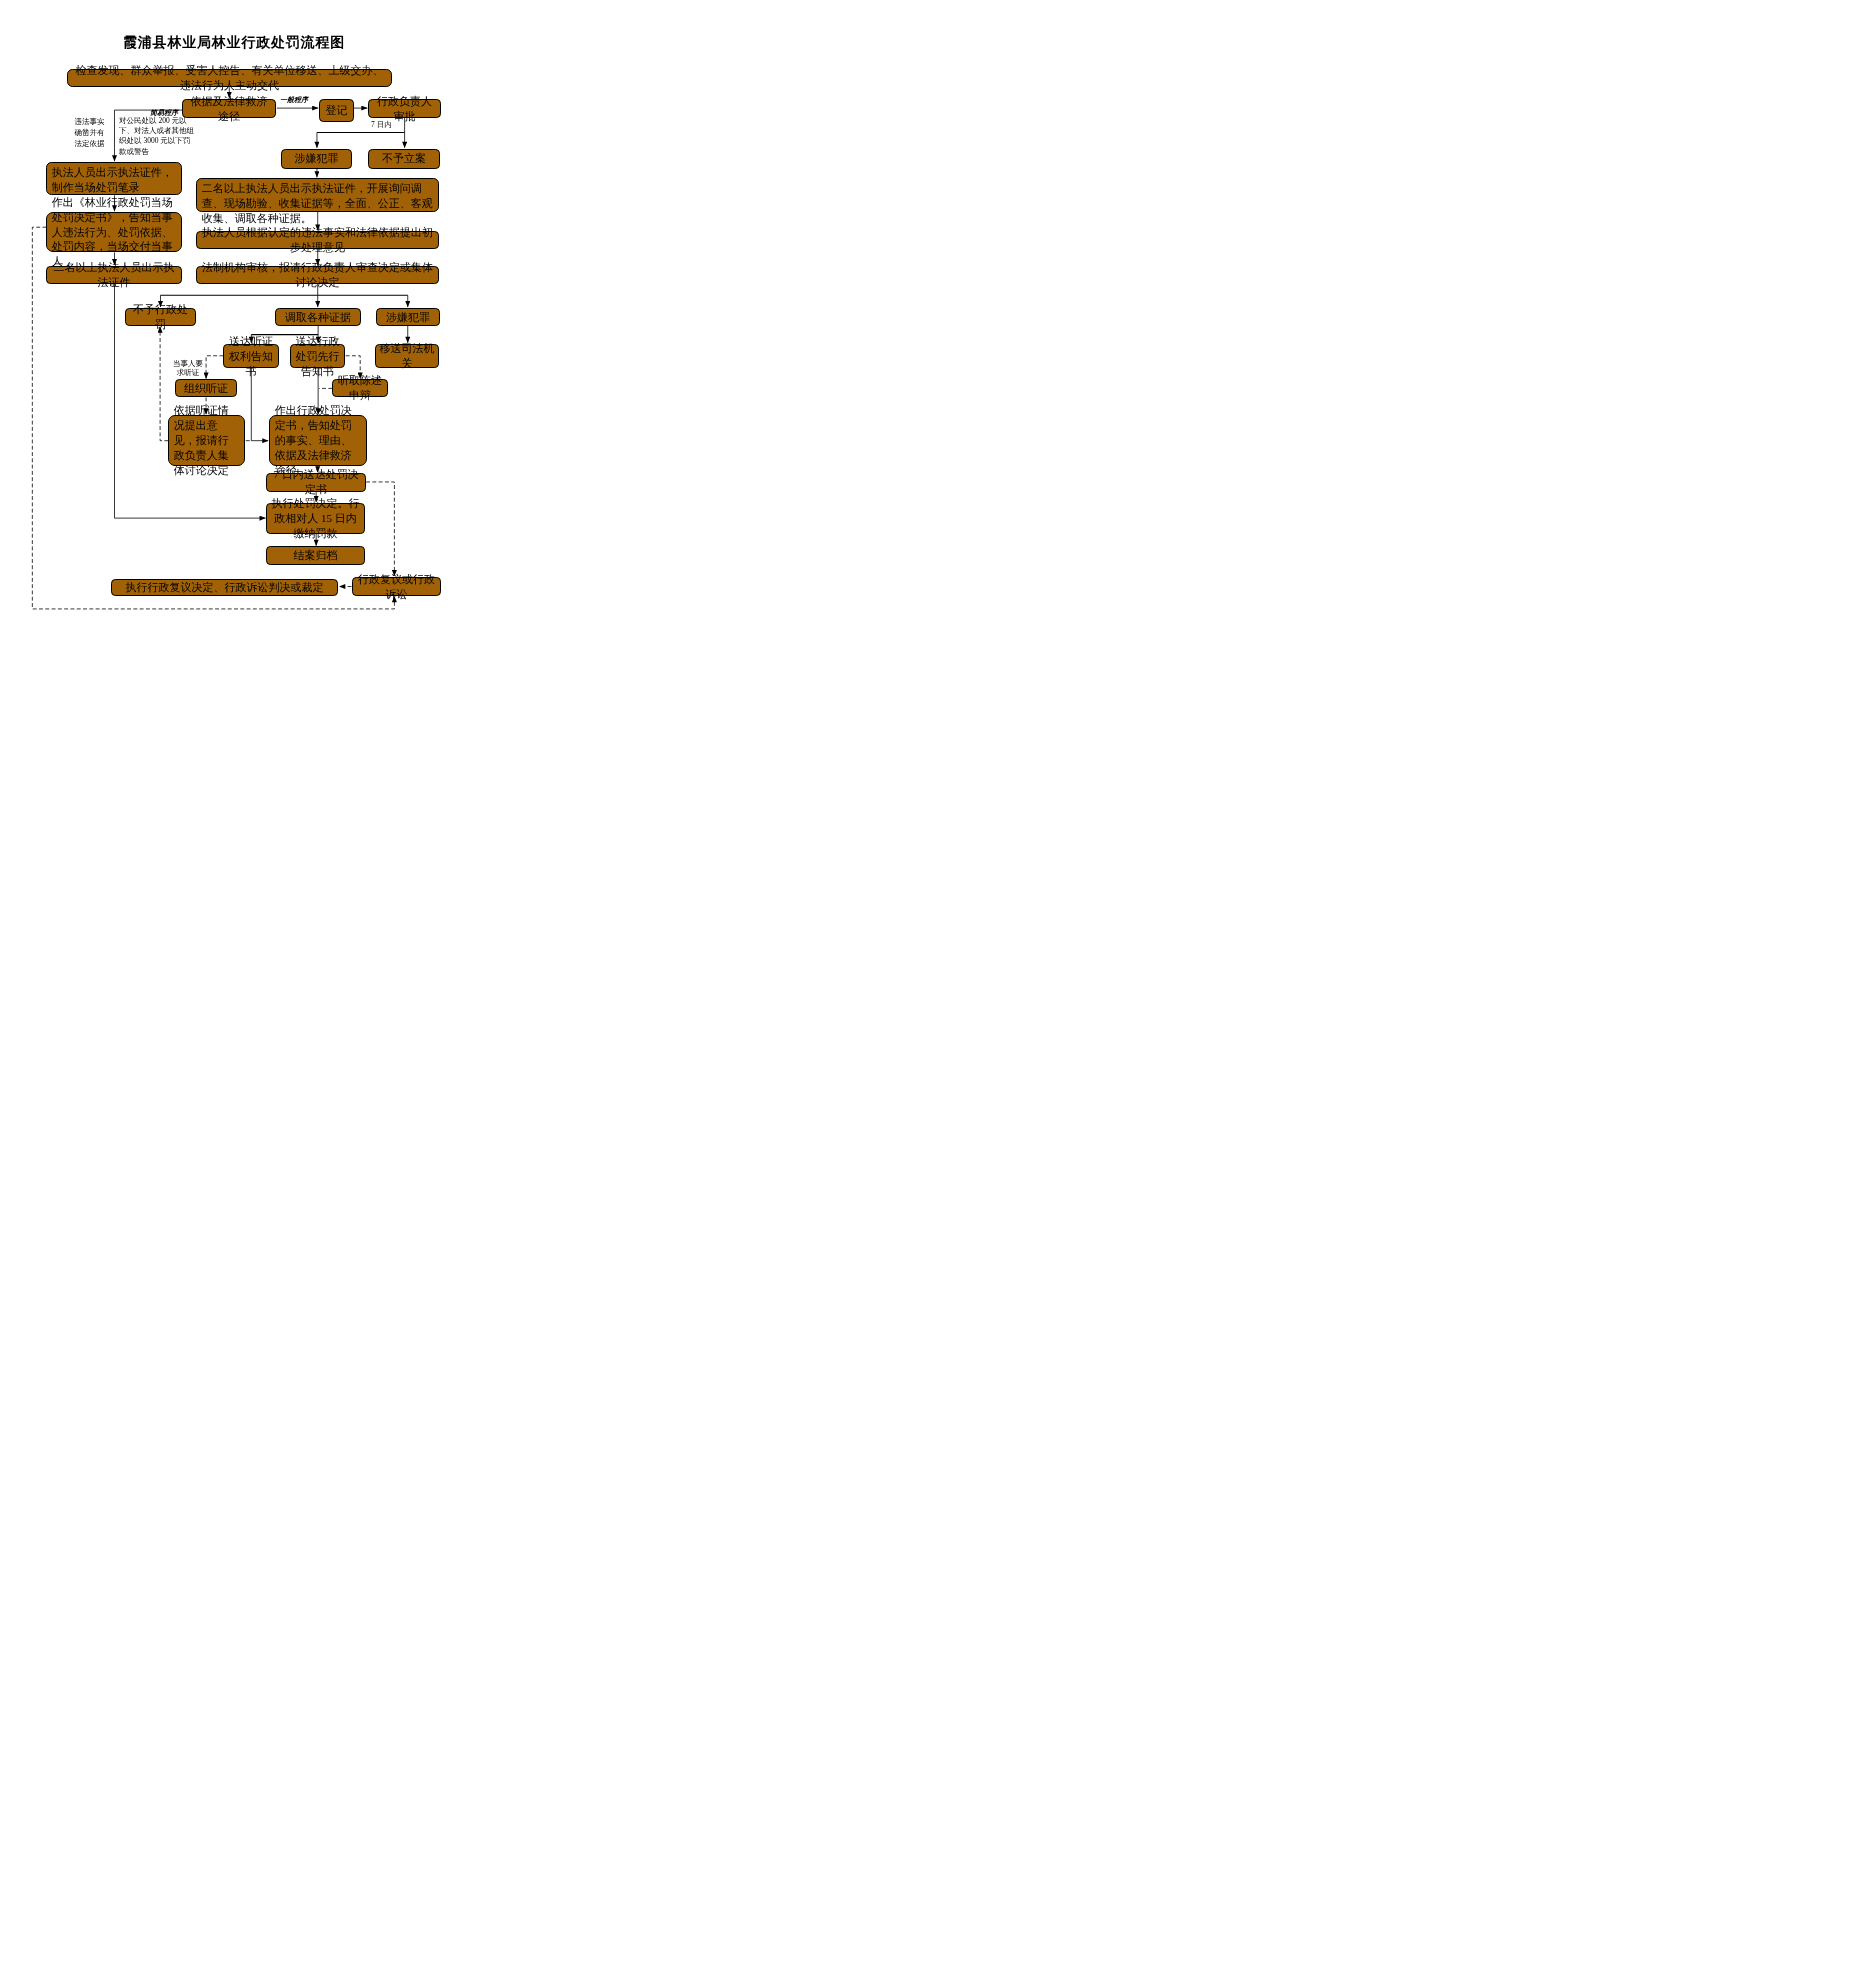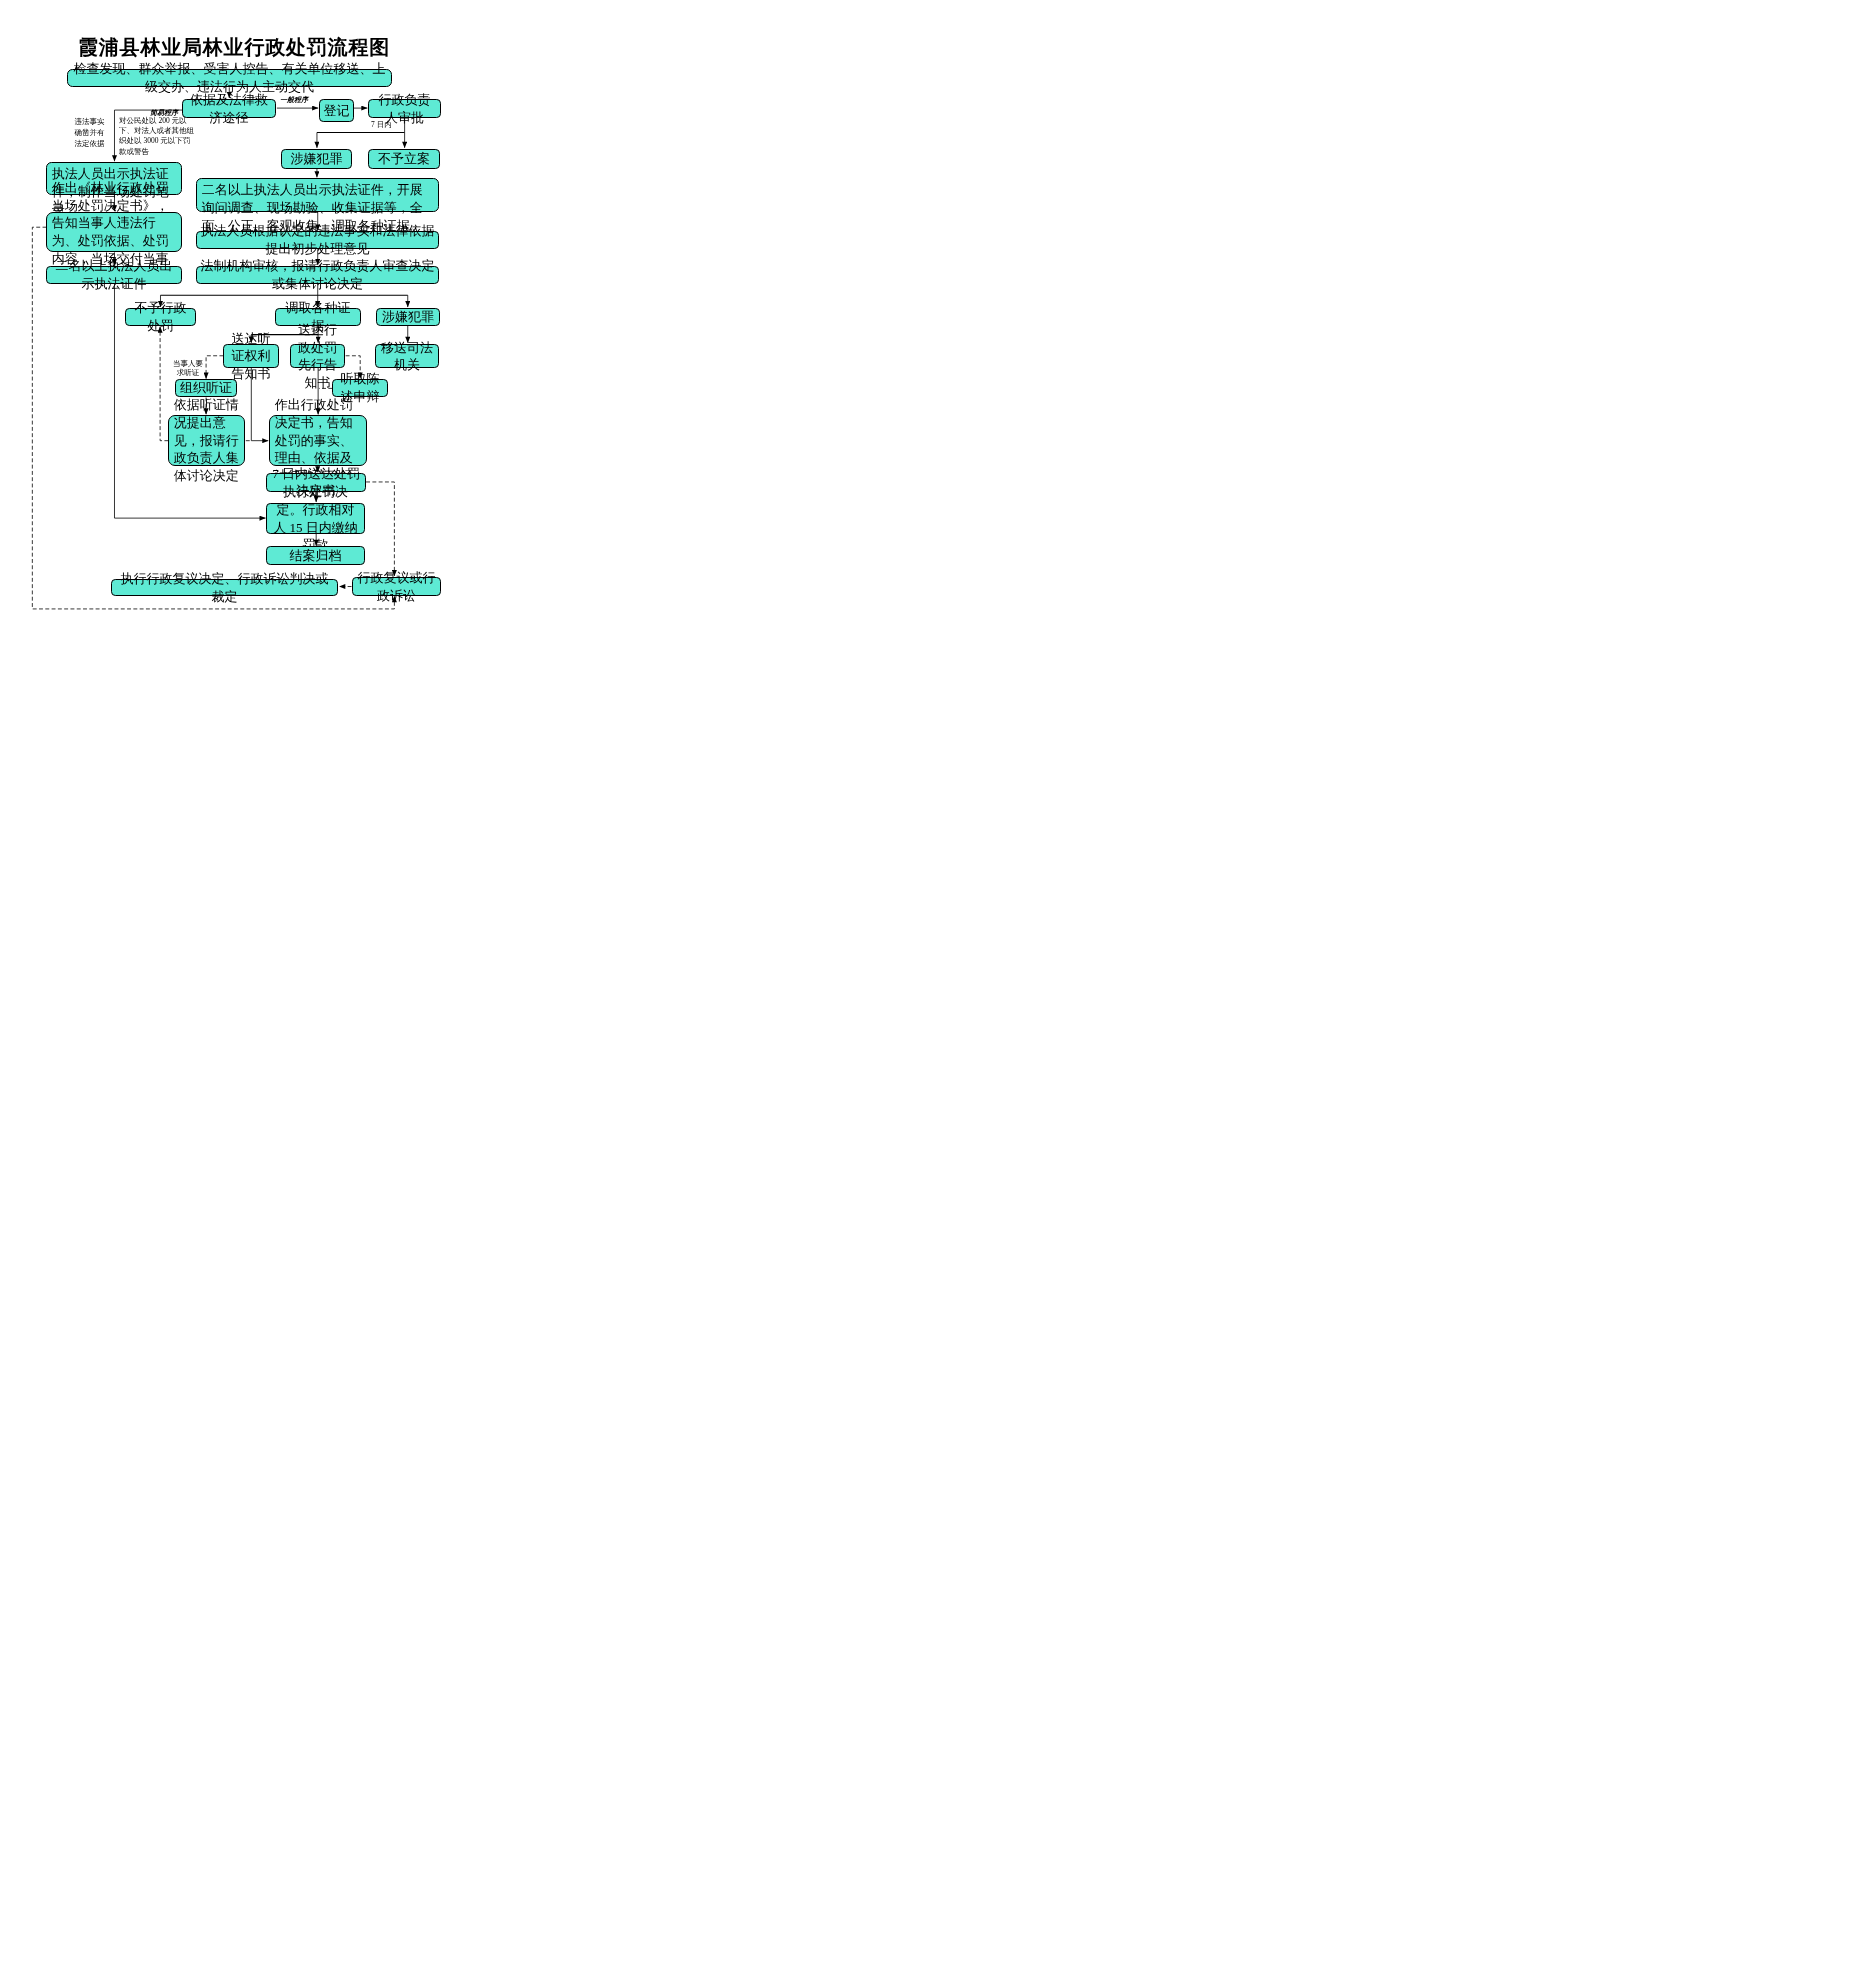--- a/index.html
+++ b/index.html
@@ -3,28 +3,28 @@
 <meta charset="utf-8">
 <style>
   html,body{margin:0;padding:0;background:#fff;}
   #canvas{
     position:relative;width:468px;height:662px;background:#fff;
     font-family:"Liberation Serif","DejaVu Serif",serif;color:#000;overflow:hidden;
   }
   #title{
     position:absolute;left:0;top:34px;width:100%;text-align:center;
     font-family:"DejaVu Sans","Liberation Sans",sans-serif;
-    font-size:20px;font-weight:900;letter-spacing:0.8px;
+    font-size:14px;font-weight:900;letter-spacing:0.8px;
   }
   svg.wires{position:absolute;left:0;top:0;width:468px;height:662px;}
   .node{
-    position:absolute;box-sizing:border-box;background:#5eead4;
+    position:absolute;box-sizing:border-box;background:#a16207;
     border:0.8px solid #000;border-top-width:1.2px;border-bottom-width:1.2px;border-radius:4.3px;
     display:flex;align-items:center;justify-content:center;text-align:center;
-    font-size:13px;line-height:1.36;padding:0.8px 3.1px;
+    font-size:11px;line-height:1.36;padding:0.8px 3.1px;
   }
   .node.big{border-radius:5.5px;}
   .node.tl{align-items:flex-start;justify-content:flex-start;text-align:left;padding:2.4px 4.7px;}
   .node.ml{align-items:center;justify-content:flex-start;text-align:left;padding:1.6px 4.7px;border-radius:7px;}
   .lbl{position:absolute;font-size:7.5px;line-height:1.4;}
   .lbl.proc{font-family:"DejaVu Sans","Liberation Sans",sans-serif;font-size:7px;font-weight:bold;font-style:italic;line-height:1.1;}
   .lbl.c{text-align:center;}
   
   .p-intake{left:67px;top:69px;width:325px;height:18px}
   .p-initial{left:182px;top:99px;width:94px;height:19px}

